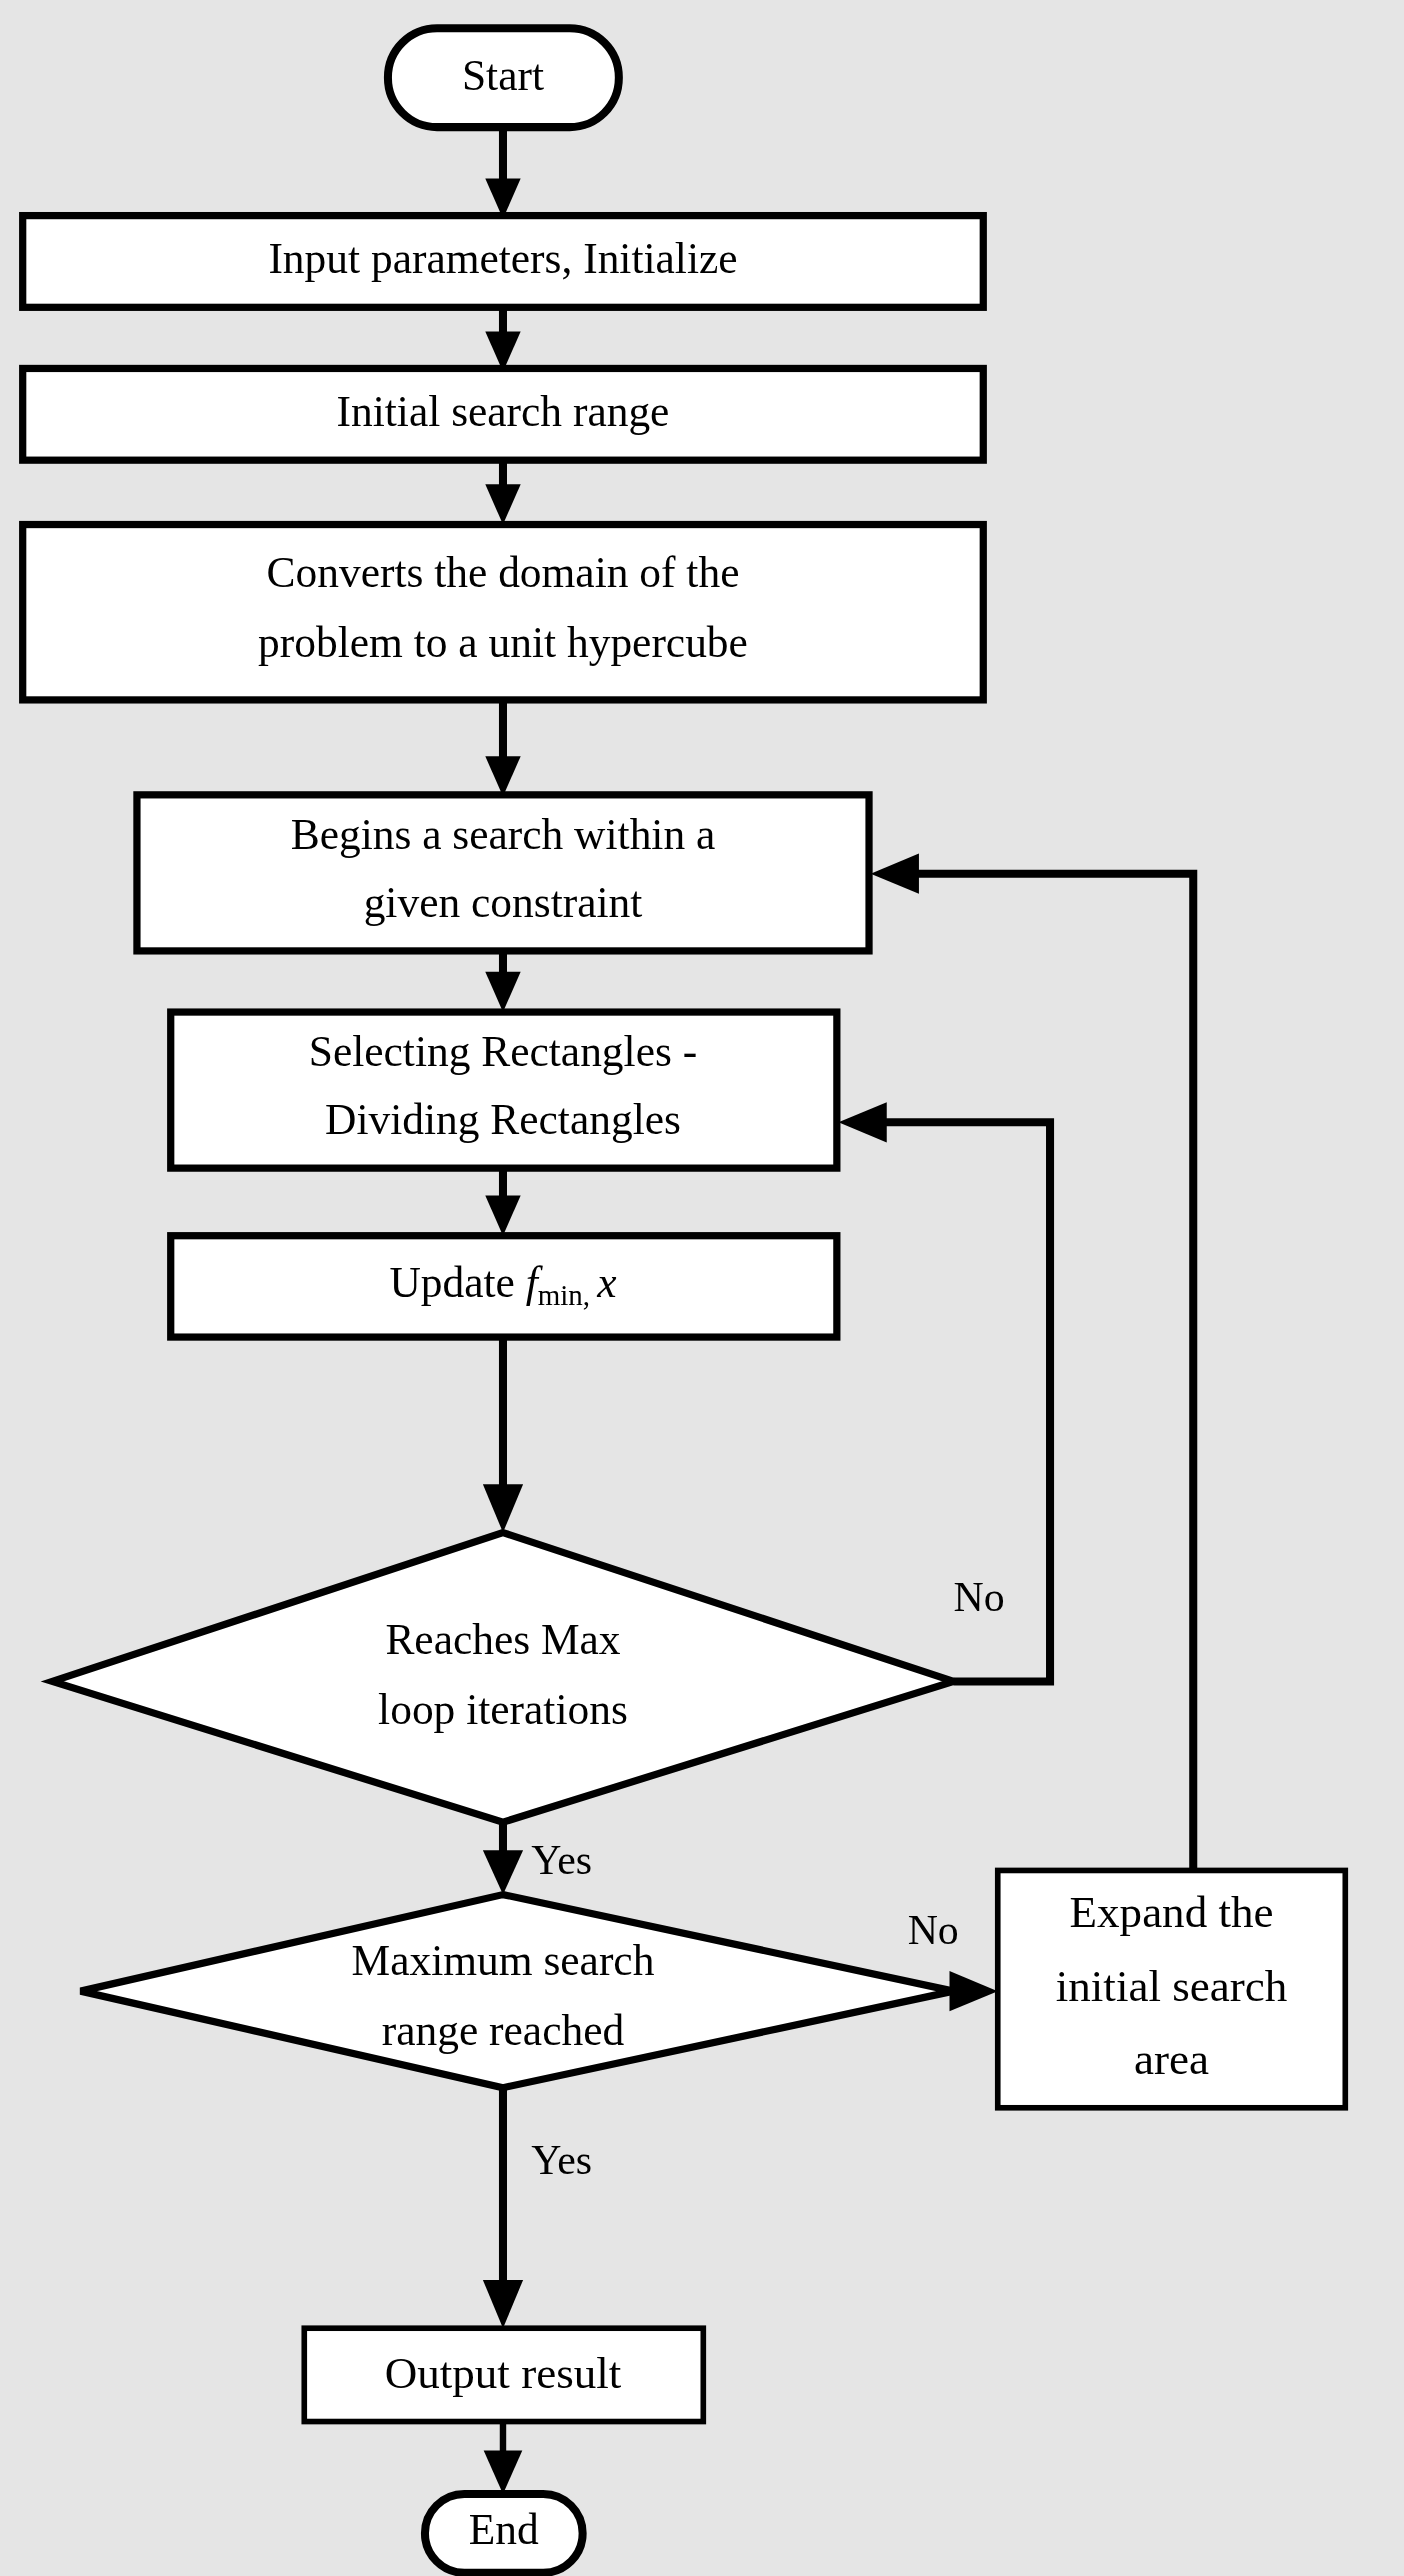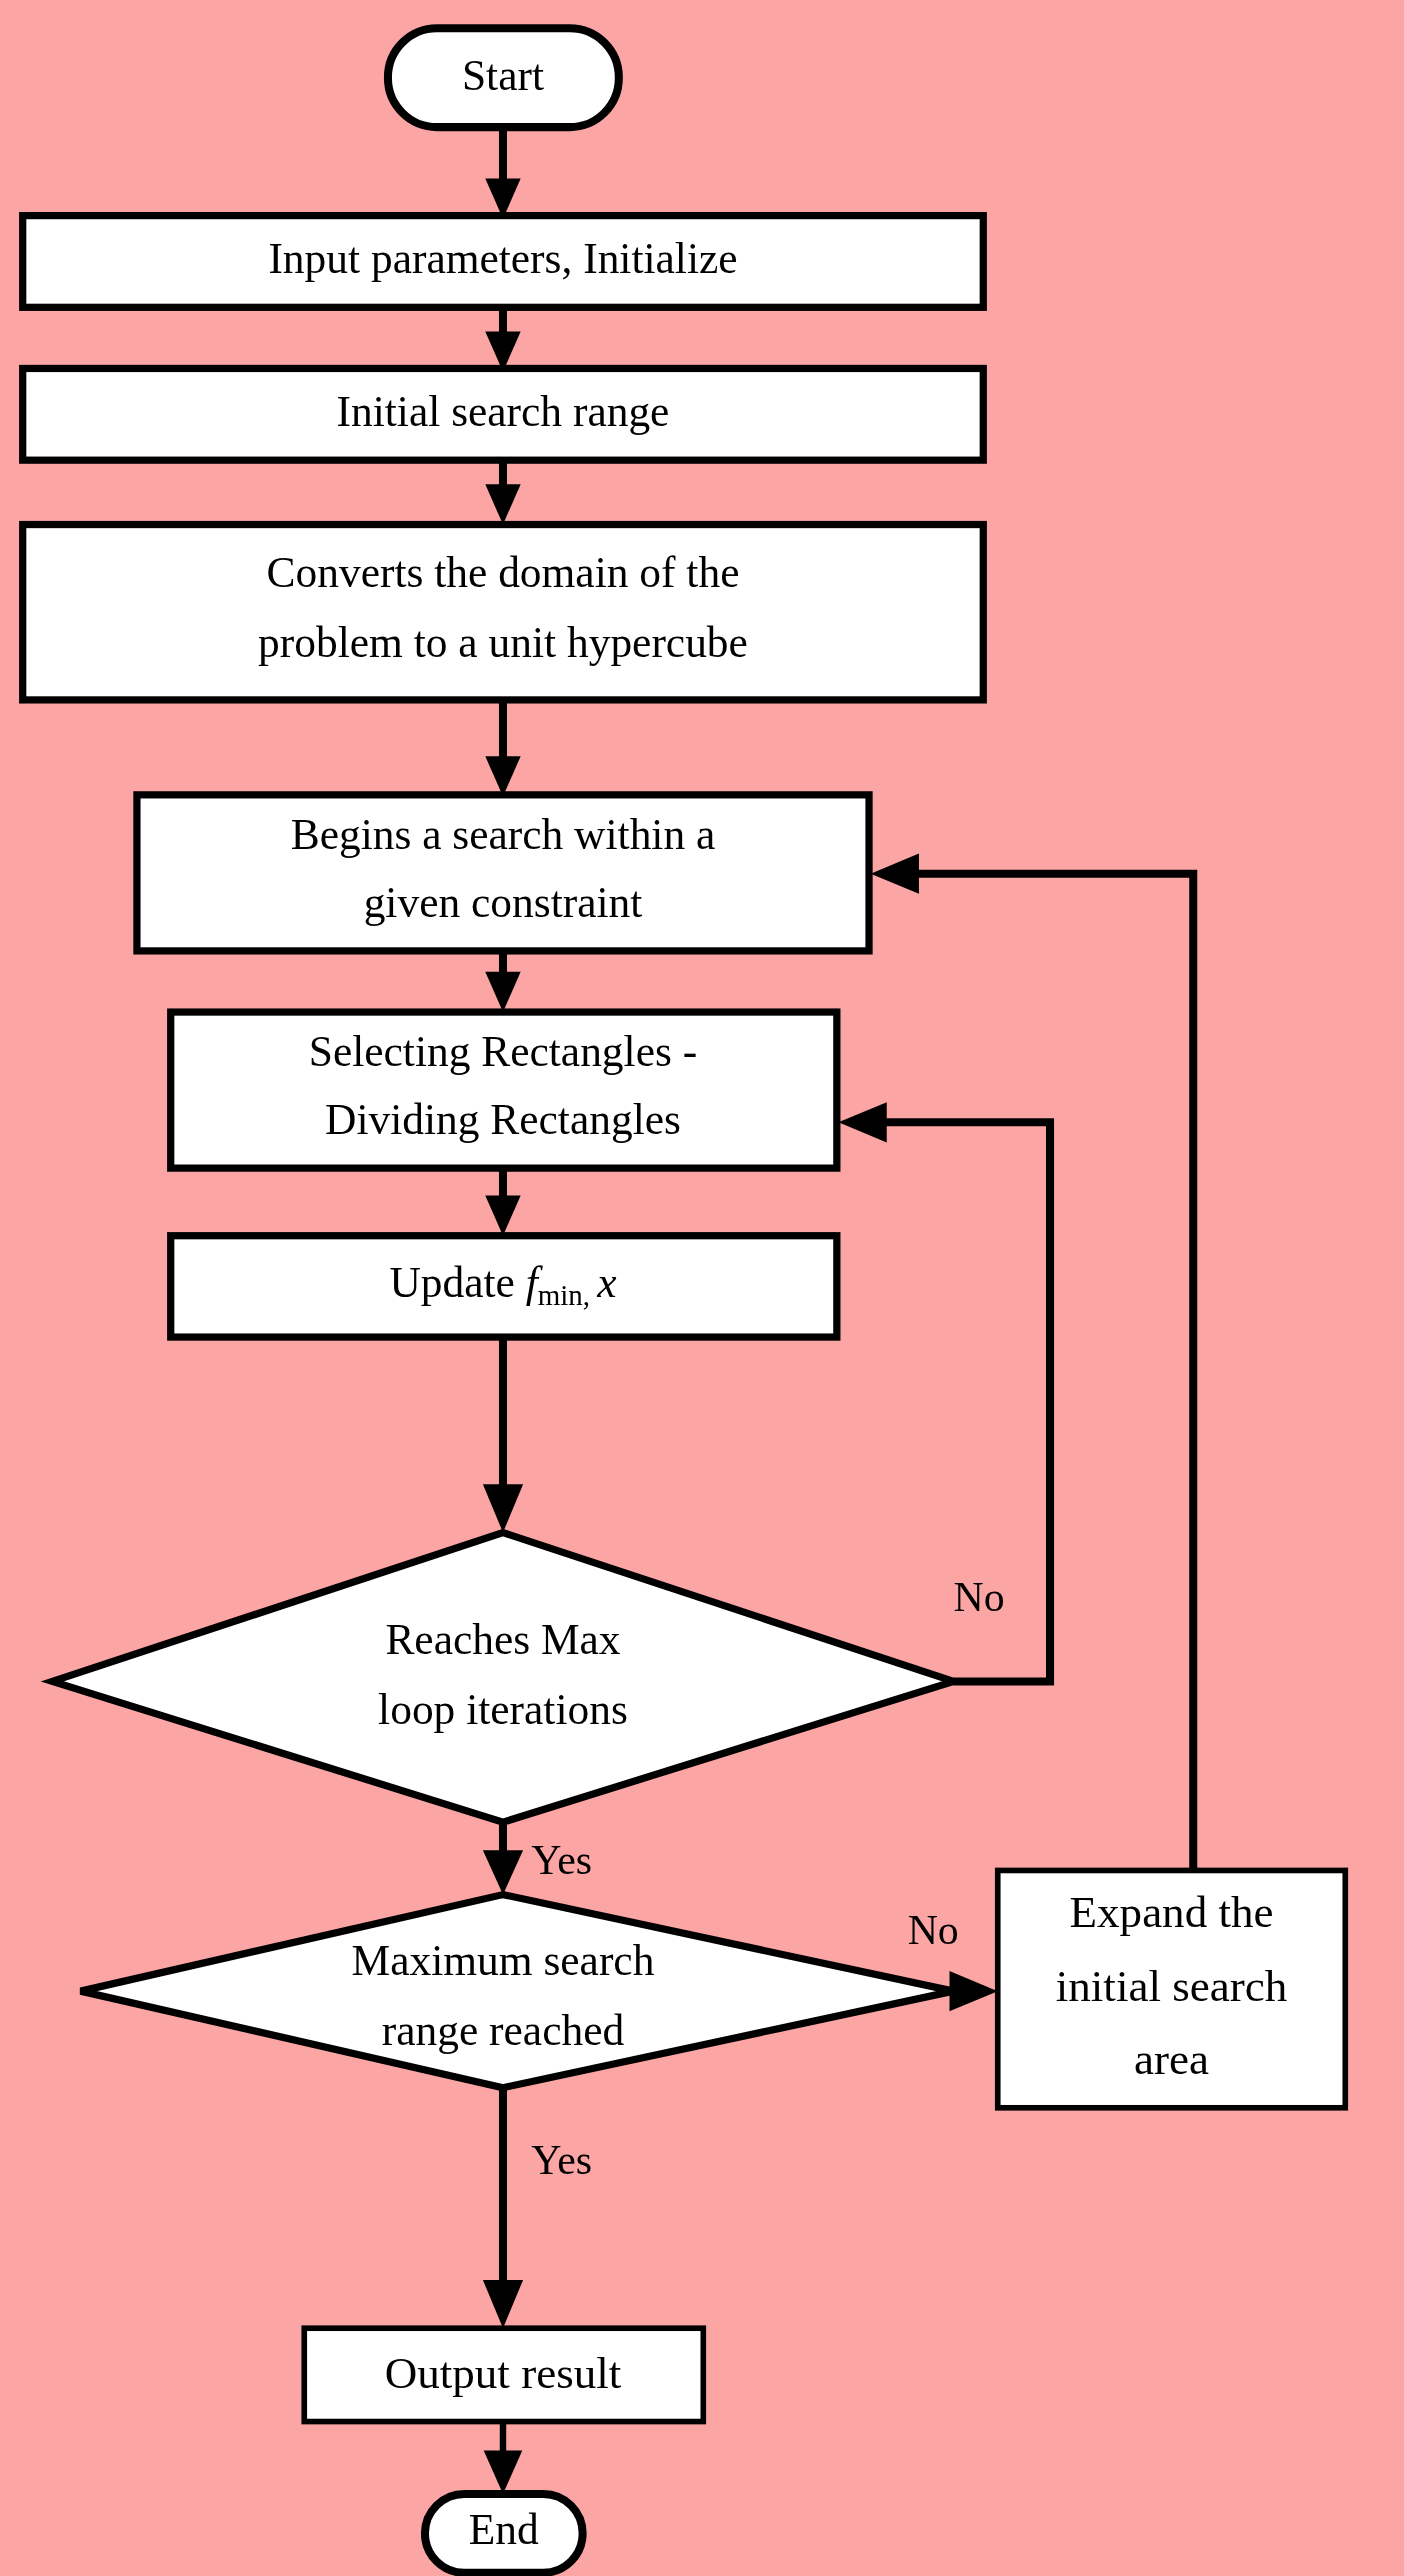--- a/index.html
+++ b/index.html
@@ -11,21 +11,21 @@
   body {
     width: 1405px;
     height: 2576px;
     font-family: "Liberation Serif", "DejaVu Serif", serif;
     overflow: hidden;
   }
   #flowchart-root {
     position: relative;
     width: 1405px;
     height: 2576px;
-    background: #fca5a5;
+    background: #e5e5e5;
   }
   svg.chart-canvas {
     display: block;
     width: 1405px;
     height: 2576px;
   }
   .shape-outline {
     fill: #ffffff;
     stroke: #000000;
     stroke-width: 9;

